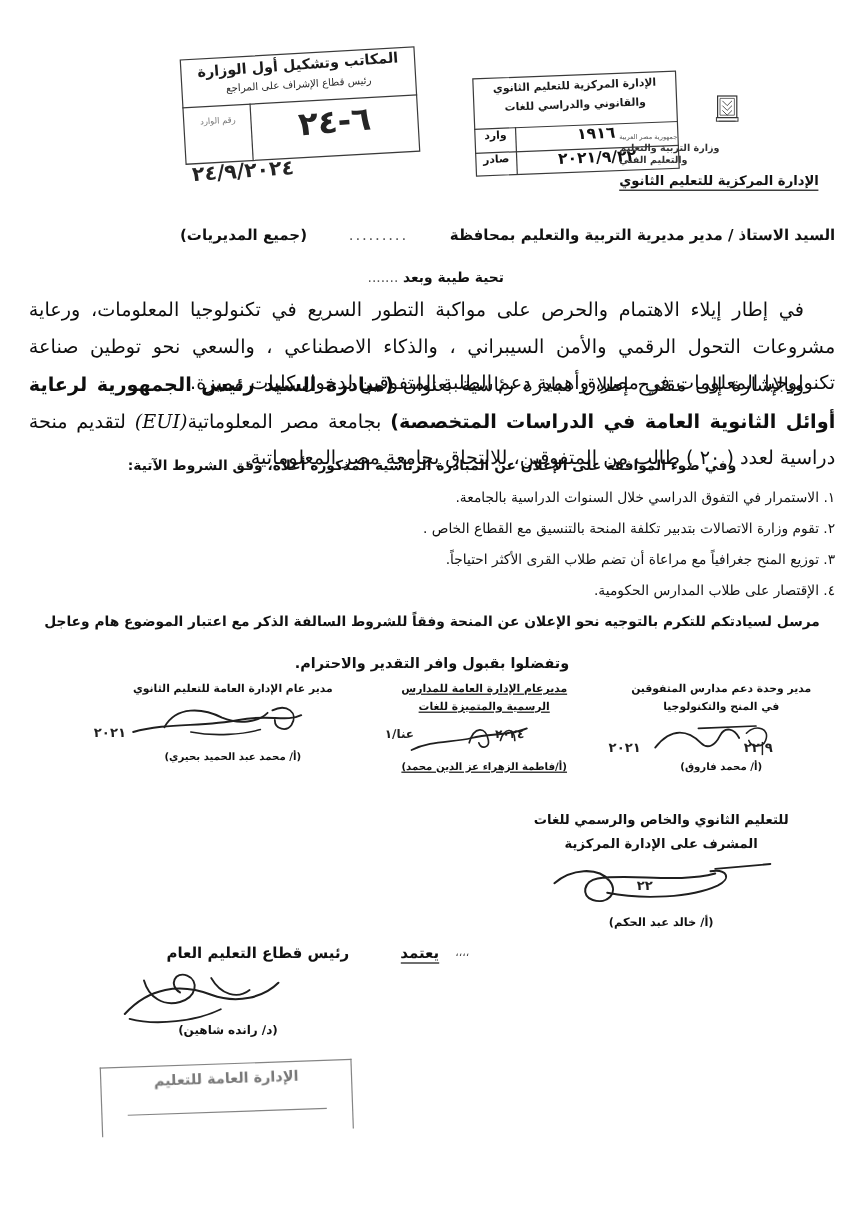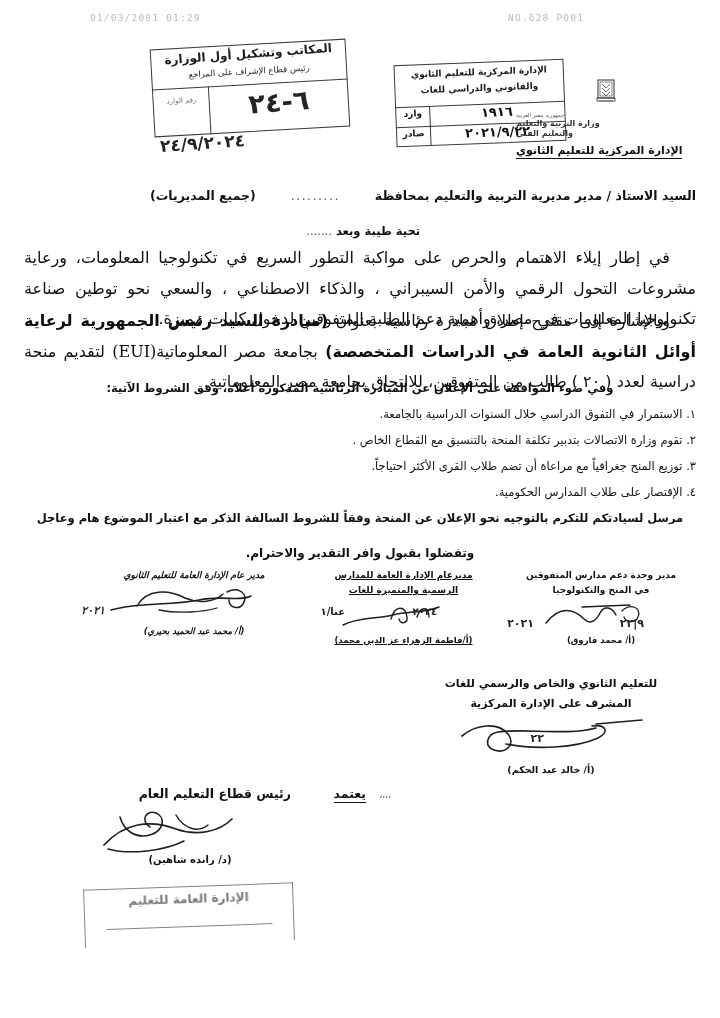--- a/index.html
+++ b/index.html
@@ -114,21 +114,21 @@
 
   .para{
     position:absolute;right:24px;left:24px;
     font-size:16px;line-height:1.92;text-align:justify;
     color:#0e0e0e;
   }
   .para.p1{top:243px;}
   .para.p2{top:306px;}
   .para b{font-weight:bold;}
   .indent{display:inline-block;width:26px;}
-  .lat{direction:ltr;unicode-bidi:embed;font-family:"DejaVu Serif","Liberation Serif",serif;}
+  .lat{direction:ltr;unicode-bidi:embed;font-family:"DejaVu Serif","Liberation Serif",serif;font-style:italic;}
 
   .conds-title{
     position:absolute;top:381px;right:24px;left:24px;
     font-size:11.5px;font-weight:bold;text-align:center;
   }
   .cond{
     position:absolute;right:24px;left:24px;
     font-size:11.5px;text-align:right;line-height:1.8;
   }
   .c1{top:404px;}
@@ -143,21 +143,21 @@
   .closing2{
     position:absolute;top:534px;right:18px;left:18px;
     font-size:12px;font-weight:bold;text-align:center;margin-top:12px;
   }
 
   
   .sigrow{position:absolute;top:568px;right:24px;left:24px;height:90px;}
   .sigcol{position:absolute;top:0;text-align:center;font-size:9px;font-weight:bold;line-height:1.65;}
   .sigcol.c-right{right:0;width:190px;}
   .sigcol.c-mid{right:205px;width:175px;text-decoration:underline;}
-  .sigcol.c-left{right:392px;width:220px;font-style:italic;}
+  .sigcol.c-left{right:392px;width:220px;}
   .signame{font-size:8.5px;font-weight:bold;margin-top:2px;}
 
   .scribble{display:block;margin:1px auto 0 auto;}
 
   
   .supblock{
     position:absolute;top:674px;right:24px;width:290px;text-align:center;
     font-size:11px;font-weight:bold;line-height:1.85;
   }
   .supname{font-size:9.5px;font-weight:bold;margin-top:1px;}
@@ -193,24 +193,20 @@
   .botstamp .bline{position:absolute;left:22px;right:22px;top:40px;border-top:1.6px solid #555;}
 
   svg{overflow:visible;}
   .ink{stroke:#1f1f1f;fill:none;stroke-linecap:round;stroke-linejoin:round;}
 </style>
 </head>
 <body>
 
 <div class="page">
 
-  <div class="faxline">
-    <span class="l">01/03/2001  01:29</span>
-    <span class="r">NO.628  P001</span>
-  </div>
 
   <div class="regbox">
     <div class="frame"></div>
     <div class="hline"></div>
     <div class="vline"></div>
     <div class="t1">المكاتب وتشكيل أول الوزارة</div>
     <div class="t2">رئيس قطاع الإشراف على المراجع</div>
     <div class="sidelbl">رقم الوارد</div>
     <div class="num">٦-٢٤</div>
   </div>

